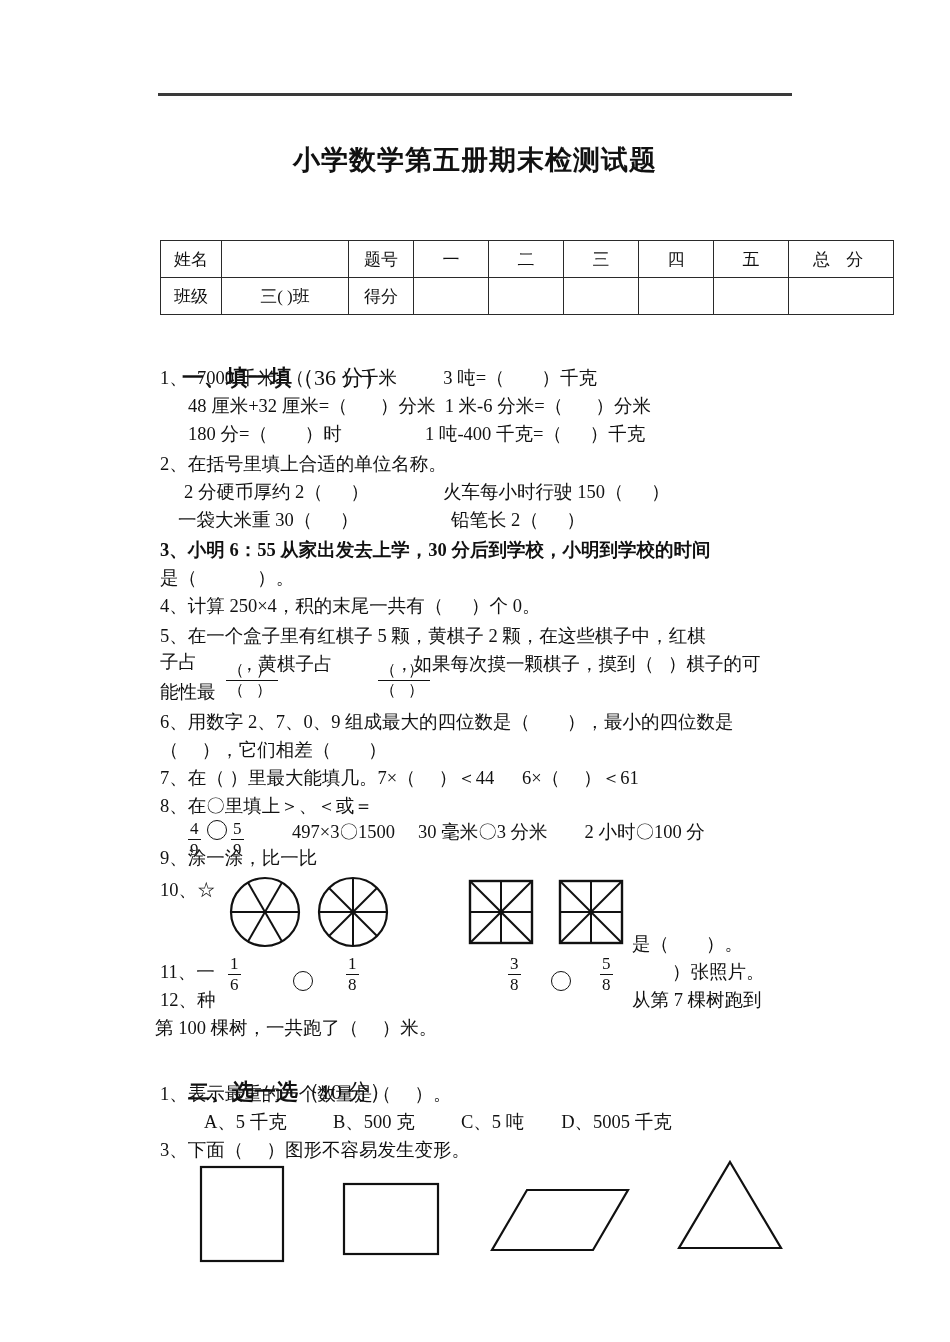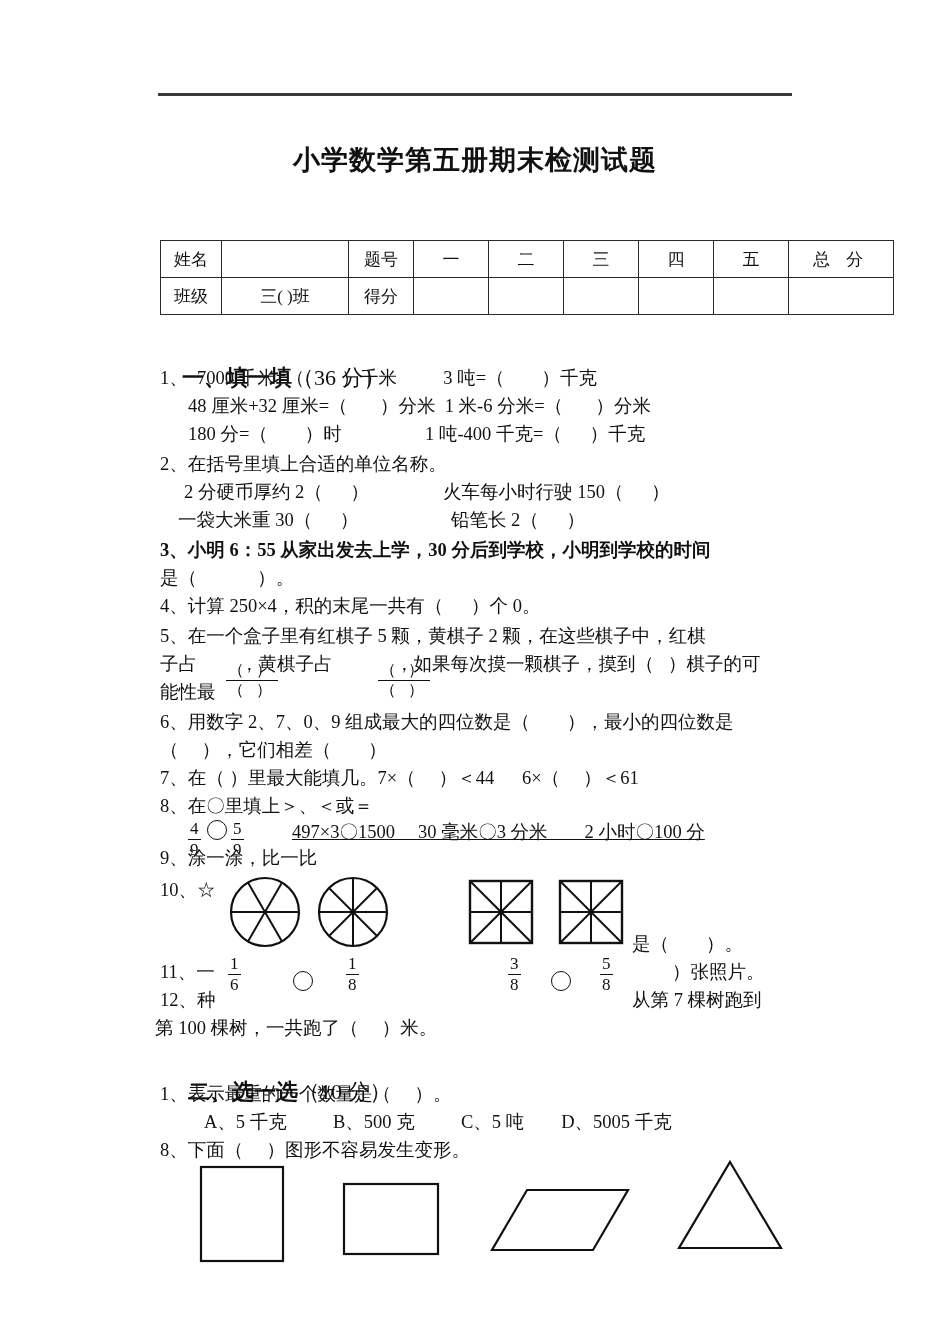--- a/index.html
+++ b/index.html
@@ -171,21 +171,21 @@
   <div class="t" style="left:160px; top:450px;">2、在括号里填上合适的单位名称。</div>
   <div class="t" style="left:184px; top:478px;">2 分硬币厚约 2（      ）                火车每小时行驶 150（      ）</div>
   <div class="t" style="left:178px; top:506px;">一袋大米重 30（      ）                    铅笔长 2（      ）</div>
 
   <div class="t" style="left:160px; top:536px;font-weight:bold;">3、小明 6：55 从家出发去上学，30 分后到学校，小明到学校的时间</div>
   <div class="t" style="left:160px; top:564px;">是（             ）。</div>
 
   <div class="t" style="left:160px; top:592px;">4、计算 250×4，积的末尾一共有（      ）个 0。</div>
 
   <div class="t" style="left:160px; top:622px;">5、在一个盒子里有红棋子 5 颗，黄棋子 2 颗，在这些棋子中，红棋</div>
-  <div class="t" style="left:160px; top:650px;">子占</div>
+  <div class="t" style="left:160px; top:650px;font-family:Liberation Mono, monospace;">子占</div>
   <div class="t" style="left:240px; top:650px;">，黄棋子占</div>
   <div class="t" style="left:395px; top:650px;">，如果每次摸一颗棋子，摸到（   ）棋子的可</div>
   <div class="t" style="left:160px; top:678px;">能性最</div>
 
   <div class="frac blank" style="left:226px; top:662px;">
     <span class="num">（ ）</span>
     <span class="bar"></span>
     <span class="den">（ ）</span>
   </div>
   <div class="frac blank" style="left:378px; top:662px;">
@@ -193,21 +193,21 @@
     <span class="bar"></span>
     <span class="den">（ ）</span>
   </div>
 
   <div class="t" style="left:160px; top:708px;">6、用数字 2、7、0、9 组成最大的四位数是（        ），最小的四位数是</div>
   <div class="t" style="left:160px; top:736px;">（     ），它们相差（        ）</div>
 
   <div class="t" style="left:160px; top:764px;">7、在（ ）里最大能填几。7×（     ）＜44      6×（     ）＜61</div>
 
   <div class="t" style="left:160px; top:792px;">8、在〇里填上＞、＜或＝</div>
-  <div class="t" style="left:292px; top:818px;text-decoration:underline;">497×3〇1500     30 毫米〇3 分米        2 小时〇100 分</div>
+  <div class="t" style="left:292px; top:818px;">497×3〇1500     30 毫米〇3 分米        2 小时〇100 分</div>
 
   <div class="frac" style="left:188px; top:820px;">
     <span class="num">4</span>
     <span class="bar"></span>
     <span class="den">9</span>
   </div>
   <div class="circ-op" style="left:207px; top:820px;"></div>
   <div class="frac" style="left:231px; top:820px;">
     <span class="num">5</span>
     <span class="bar"></span>
@@ -288,21 +288,21 @@
   <div class="t" style="left:160px; top:986px;">12、种</div>
   <div class="t" style="left:632px; top:986px;">从第 7 棵树跑到</div>
   <div class="t" style="left:155px; top:1014px;">第 100 棵树，一共跑了（     ）米。</div>
 
   <div class="sec-head" style="left:166px; top:1050px;">
     <b>二、选一选</b><span>（10 分）</span>
   </div>
 
   <div class="t" style="left:160px; top:1080px;">1、表示最重的一个数量是（     ）。</div>
   <div class="t" style="left:204px; top:1108px;">A、5 千克          B、500 克          C、5 吨        D、5005 千克</div>
-  <div class="t" style="left:160px; top:1136px;">8、下面（     ）图形不容易发生变形。</div>
+  <div class="t" style="left:160px; top:1136px;">3、下面（     ）图形不容易发生变形。</div>
 
   <div class="fig" style="left:199px; top:1165px;">
     <svg width="86" height="98" viewBox="0 0 86 98">
       <rect x="2" y="2" width="82" height="94" fill="#fff" stroke="#111" stroke-width="2.2"></rect>
     </svg>
   </div>
 
   <div class="fig" style="left:342px; top:1182px;">
     <svg width="98" height="74" viewBox="0 0 98 74">
       <rect x="2" y="2" width="94" height="70" fill="#fff" stroke="#111" stroke-width="2.2"></rect>

